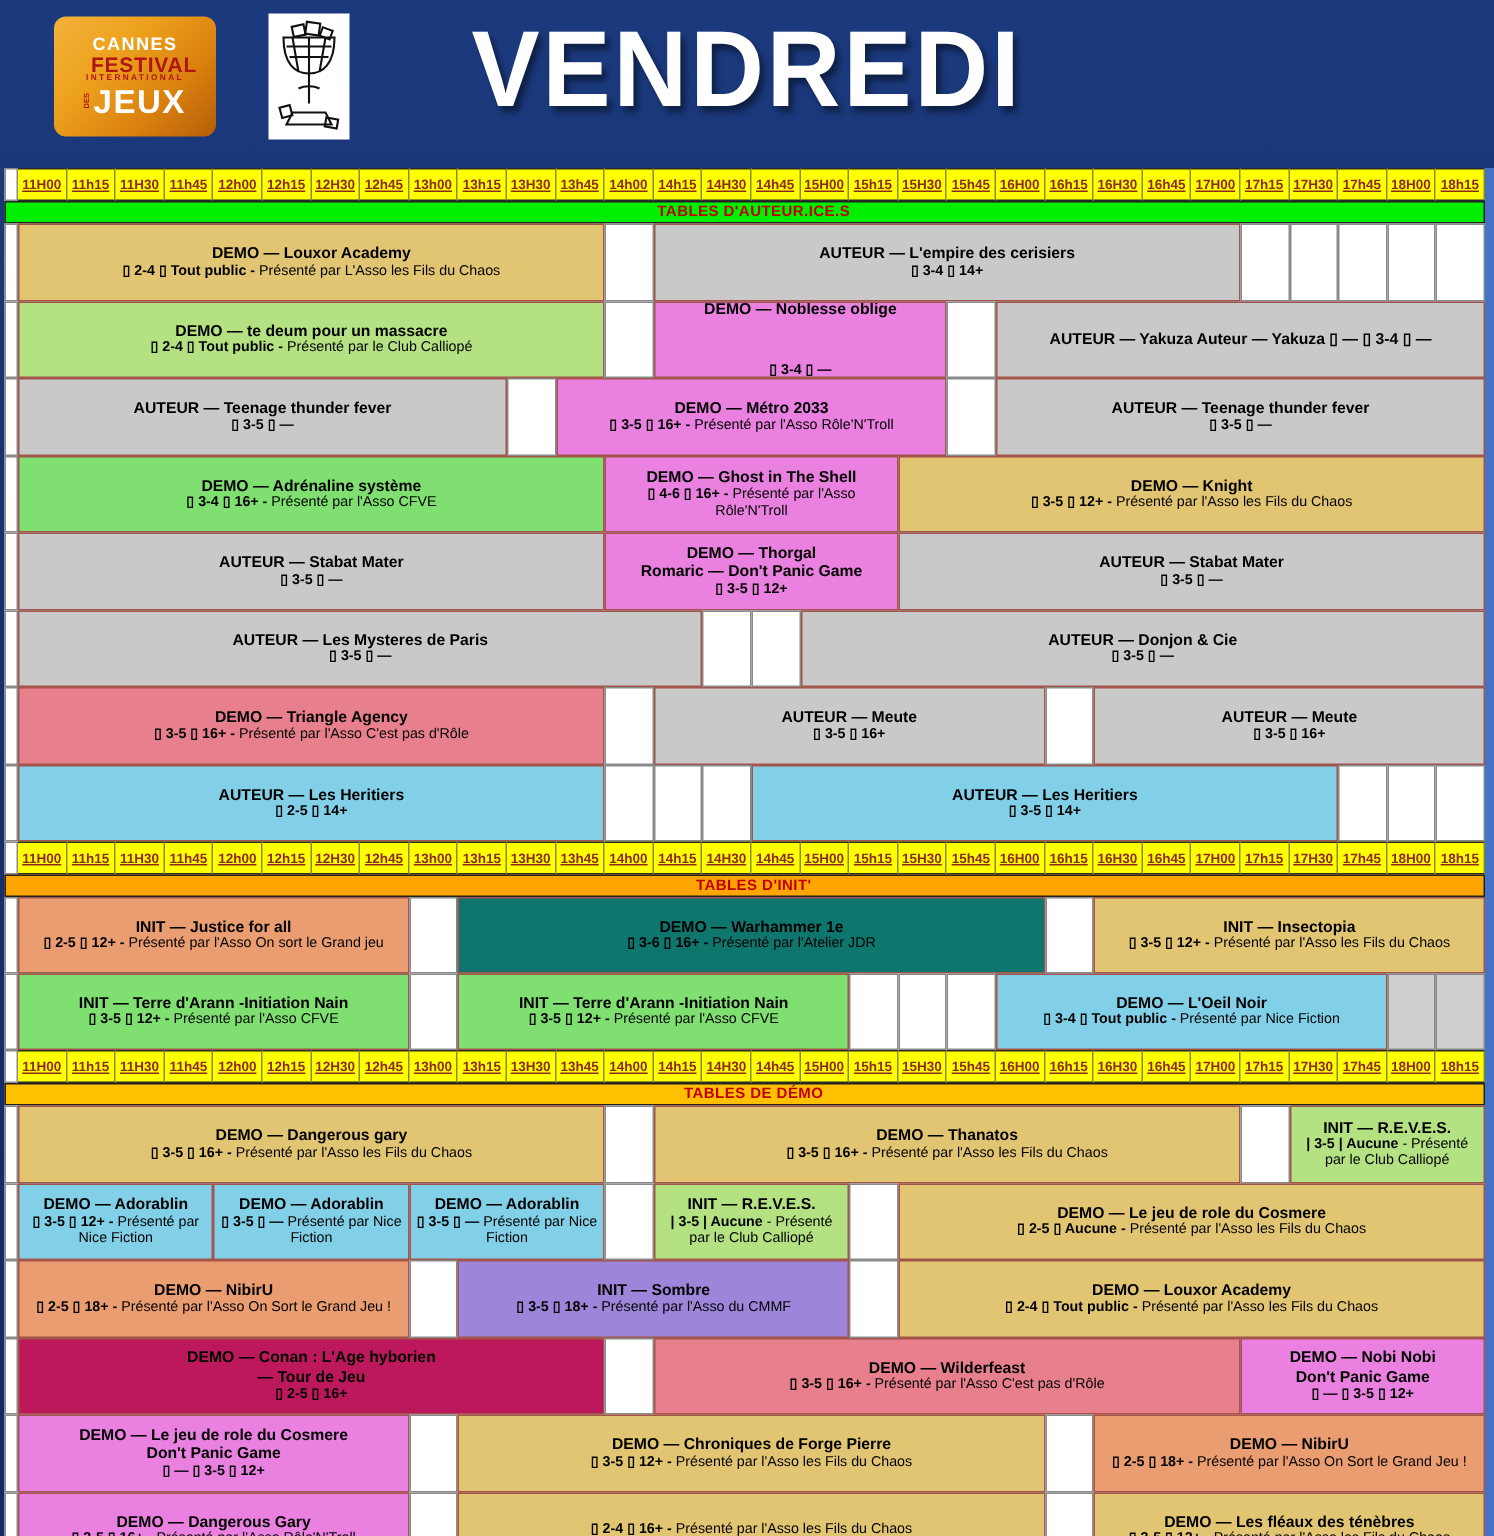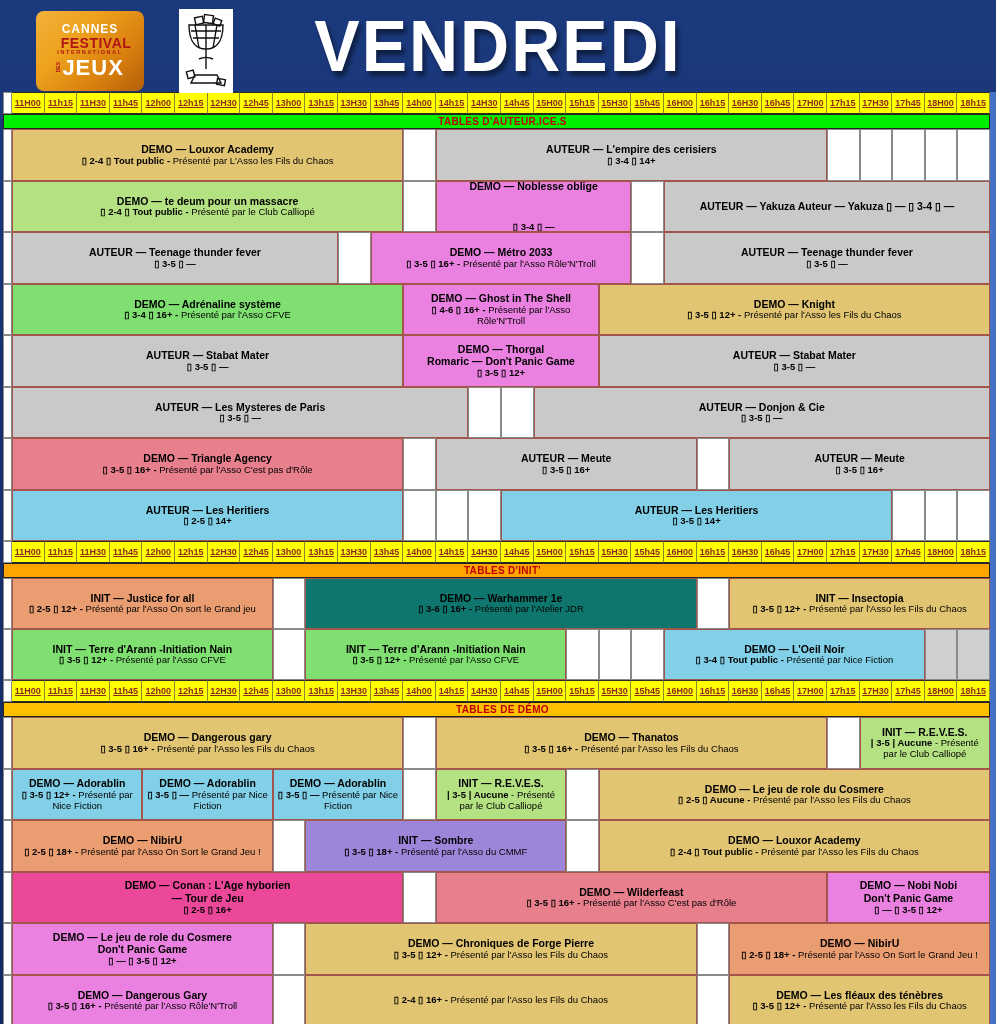--- a/index.html
+++ b/index.html
@@ -2,21 +2,21 @@
 <html><head>
 <meta charset="utf-8">
 <style>
   html,body{margin:0;padding:0;}
   body{
     width:996px;height:1024px;overflow:hidden;
     background:linear-gradient(180deg,#1b3a7e 0%,#16306e 40%,#122a63 100%);
     font-family:"Liberation Sans",sans-serif;
   }
   
-  .header{position:relative;height:92px;}
+  .header{position:relative;height:112px;}
   .logo-cfij{
     position:absolute;left:36px;top:11px;width:108px;height:80px;
     border-radius:8px;display:flex;flex-direction:column;align-items:center;justify-content:center;
     background:linear-gradient(135deg,#f3b13c 0%,#eda21d 35%,#d97f0e 70%,#b35f08 100%);
     line-height:1.05;text-align:center;
   }
   .lc1{color:#fff;font-weight:bold;font-size:12px;letter-spacing:1px;}
   .lc2{color:#b01515;font-weight:bold;font-size:14px;letter-spacing:.5px;padding-left:12px;}
   .lc3{color:#b01515;font-weight:bold;font-size:5.5px;letter-spacing:1.6px;}
   .lc4{color:#fff;font-weight:bold;font-size:22px;letter-spacing:1px;display:flex;align-items:center;gap:1px;}
@@ -423,21 +423,21 @@
         <div class="dl"><b>▯ 3-5 ▯ 18+ -</b> Présenté par l'Asso du CMMF</div>
       </div>
       <div class="empty" style="grid-column: 19 / span 1;"></div>
       <div class="session" style="grid-column: 20 / span 12; background: rgb(225, 197, 114);">
         <div class="t1">DEMO — Louxor Academy</div>
         <div class="dl"><b>▯ 2-4 ▯ Tout public -</b> Présenté par l'Asso les Fils du Chaos</div>
       </div>
     </div>
     <div class="row row-demo">
       <div class="stub"></div>
-      <div class="session" style="grid-column: 2 / span 12; background: #ec4899;">
+      <div class="session" style="grid-column: 2 / span 12; background: #be185d;">
         <div class="t1">DEMO — Conan : L'Age hyborien</div>
         <div class="t1">— Tour de Jeu</div>
         <div class="dl"><b>▯ 2-5 ▯ 16+</b></div>
       </div>
       <div class="empty" style="grid-column: 14 / span 1;"></div>
       <div class="session" style="grid-column: 15 / span 12; background: rgb(231, 127, 141);">
         <div class="t1">DEMO — Wilderfeast</div>
         <div class="dl"><b>▯ 3-5 ▯ 16+ -</b> Présenté par l'Asso C'est pas d'Rôle</div>
       </div>
       <div class="session" style="grid-column: 27 / span 5; background: rgb(234, 128, 224);">

